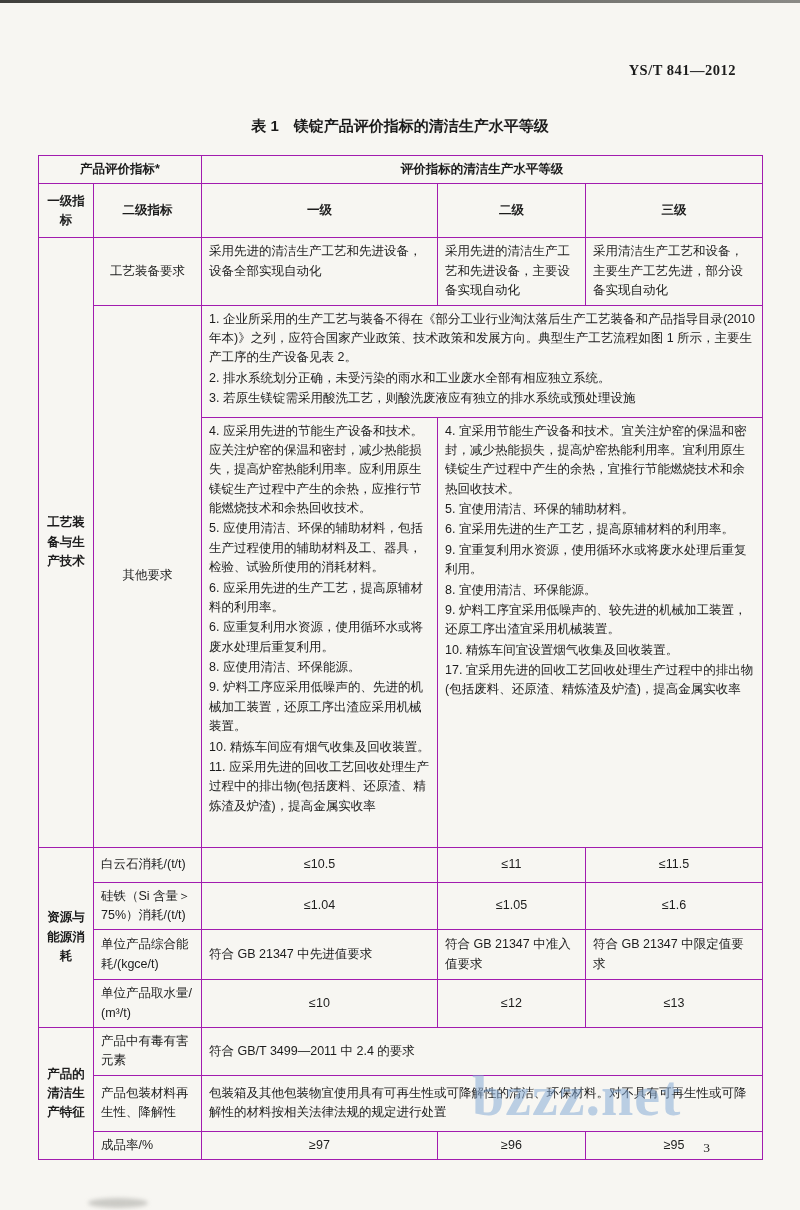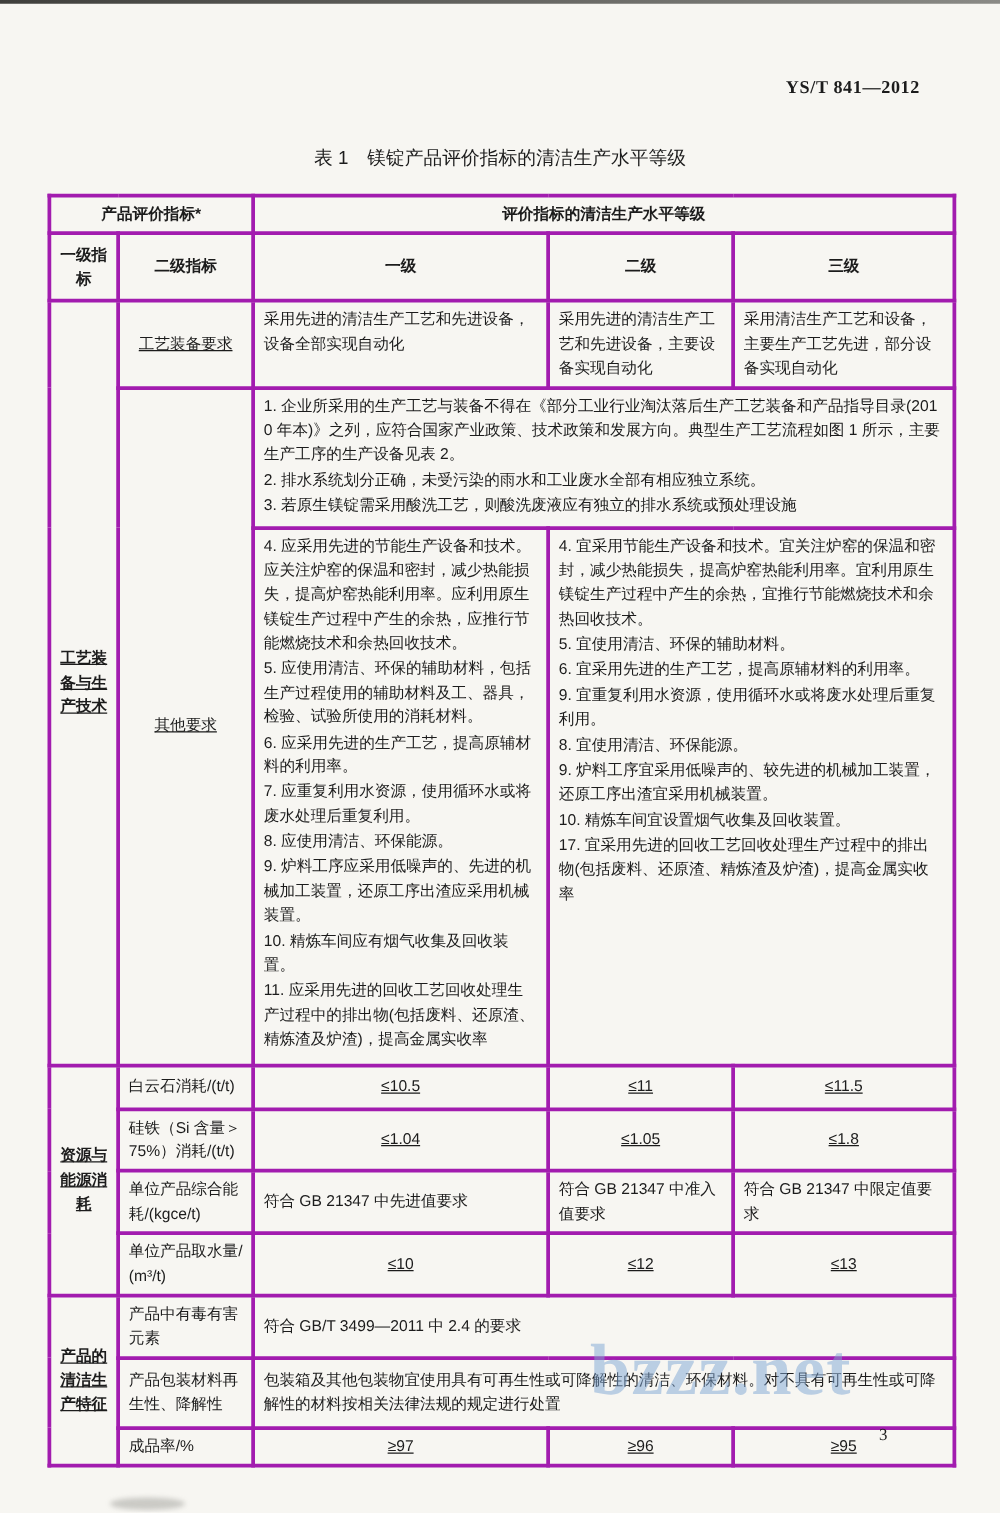--- a/index.html
+++ b/index.html
@@ -20,36 +20,36 @@
     background:rgba(120,120,115,0.35); border-radius:50%;
     filter:blur(2px);
   }
   .doc-code {
     position:absolute; top:62px; right:64px;
     font-size:14.5px; font-weight:bold; letter-spacing:0.5px;
     font-family:"Liberation Serif", serif;
   }
   .table-title {
     position:absolute; top:117px; left:0; width:100%;
-    text-align:center; font-size:15px; font-weight:normal;
+    text-align:center; font-size:15px; font-weight:bold;
   }
   table.main {
     position:absolute; top:155px; left:38px; width:724px;
     border-collapse:collapse; table-layout:fixed;
     background:transparent;
   }
   td {
-    border:3px solid #a21caf;
+    border:1px solid #a21caf;
     font-size:12.5px; line-height:1.55;
     padding:4px 7px;
     vertical-align:middle;
     text-align:left;
     word-break:break-all;
   }
-  .center  { text-align:center;text-decoration:underline; }
+  .center  { text-align:center; }
   .vtop    { vertical-align:top; }
   .bold    { font-weight:bold; }
   .hdr     { font-weight:bold; text-align:center; }
   .item    { margin-bottom:1px; }
   .watermark {
     position:absolute; left:472px; top:1062px;
     font-size:58px; font-weight:bold; letter-spacing:1px;
     color:rgba(125,165,212,0.5);
     font-family:Liberation Serif, serif;
     pointer-events:none;
@@ -105,21 +105,21 @@
           <div class="item">1. 企业所采用的生产工艺与装备不得在《部分工业行业淘汰落后生产工艺装备和产品指导目录(2010 年本)》之列，应符合国家产业政策、技术政策和发展方向。典型生产工艺流程如图 1 所示，主要生产工序的生产设备见表 2。</div>
           <div class="item">2. 排水系统划分正确，未受污染的雨水和工业废水全部有相应独立系统。</div>
           <div class="item">3. 若原生镁锭需采用酸洗工艺，则酸洗废液应有独立的排水系统或预处理设施</div>
         </td>
     </tr>
     <tr style="height:430px">
       <td class="vtop">
           <div class="item">4. 应采用先进的节能生产设备和技术。应关注炉窑的保温和密封，减少热能损失，提高炉窑热能利用率。应利用原生镁锭生产过程中产生的余热，应推行节能燃烧技术和余热回收技术。</div>
           <div class="item">5. 应使用清洁、环保的辅助材料，包括生产过程使用的辅助材料及工、器具，检验、试验所使用的消耗材料。</div>
           <div class="item">6. 应采用先进的生产工艺，提高原辅材料的利用率。</div>
-          <div class="item">7. 应重复利用水资源，使用循环水或将废水处理后重复利用。</div>
+          <div class="item">6. 应重复利用水资源，使用循环水或将废水处理后重复利用。</div>
           <div class="item">8. 应使用清洁、环保能源。</div>
           <div class="item">9. 炉料工序应采用低噪声的、先进的机械加工装置，还原工序出渣应采用机械装置。</div>
           <div class="item">10. 精炼车间应有烟气收集及回收装置。</div>
           <div class="item">11. 应采用先进的回收工艺回收处理生产过程中的排出物(包括废料、还原渣、精炼渣及炉渣)，提高金属实收率</div>
         </td>
       <td colspan="2" class="vtop">
           <div class="item">4. 宜采用节能生产设备和技术。宜关注炉窑的保温和密封，减少热能损失，提高炉窑热能利用率。宜利用原生镁锭生产过程中产生的余热，宜推行节能燃烧技术和余热回收技术。</div>
           <div class="item">5. 宜使用清洁、环保的辅助材料。</div>
           <div class="item">6. 宜采用先进的生产工艺，提高原辅材料的利用率。</div>
           <div class="item">9. 宜重复利用水资源，使用循环水或将废水处理后重复利用。</div>
@@ -134,21 +134,21 @@
       <td rowspan="4" class="center bold">资源与能源消耗</td>
       <td>白云石消耗/(t/t)</td>
       <td class="center">≤10.5</td>
       <td class="center">≤11</td>
       <td class="center">≤11.5</td>
     </tr>
     <tr style="height:44px">
       <td>硅铁（Si 含量＞75%）消耗/(t/t)</td>
       <td class="center">≤1.04</td>
       <td class="center">≤1.05</td>
-      <td class="center">≤1.8</td>
+      <td class="center">≤1.6</td>
     </tr>
     <tr style="height:50px">
       <td>单位产品综合能耗/(kgce/t)</td>
       <td>符合 GB 21347 中先进值要求</td>
       <td>符合 GB 21347 中准入值要求</td>
       <td>符合 GB 21347 中限定值要求</td>
     </tr>
     <tr style="height:46px">
       <td>单位产品取水量/(m³/t)</td>
       <td class="center">≤10</td>

